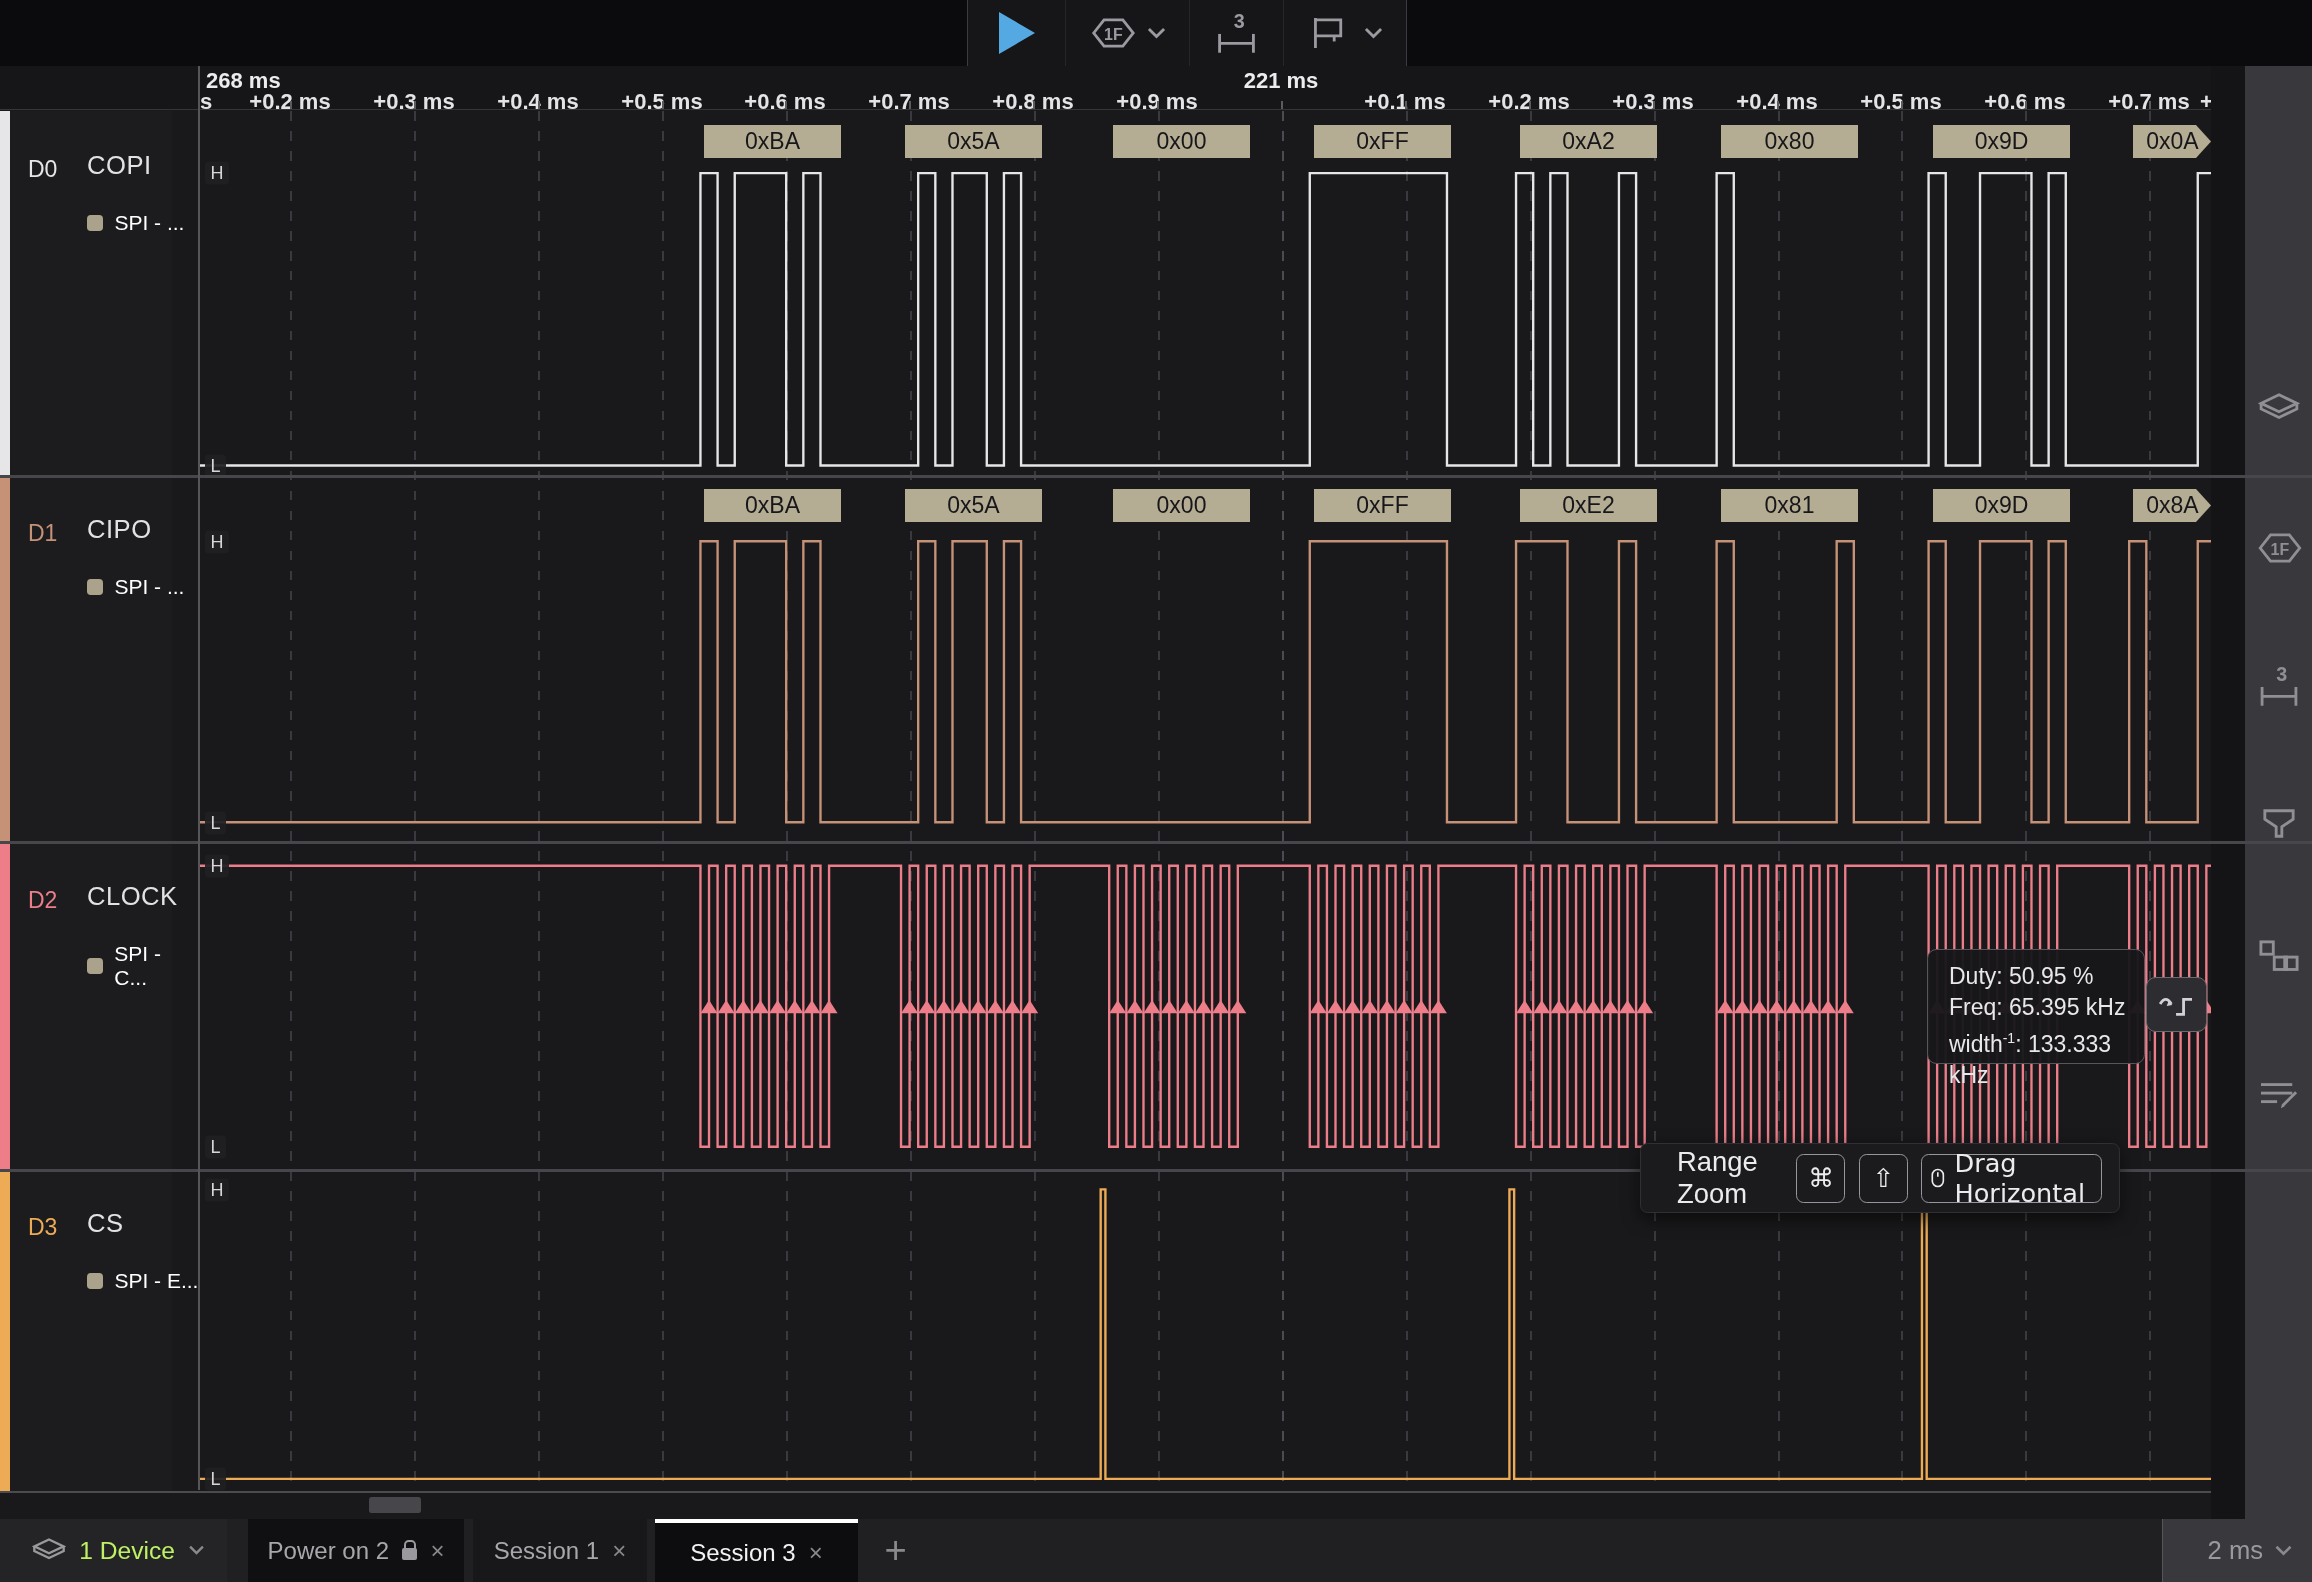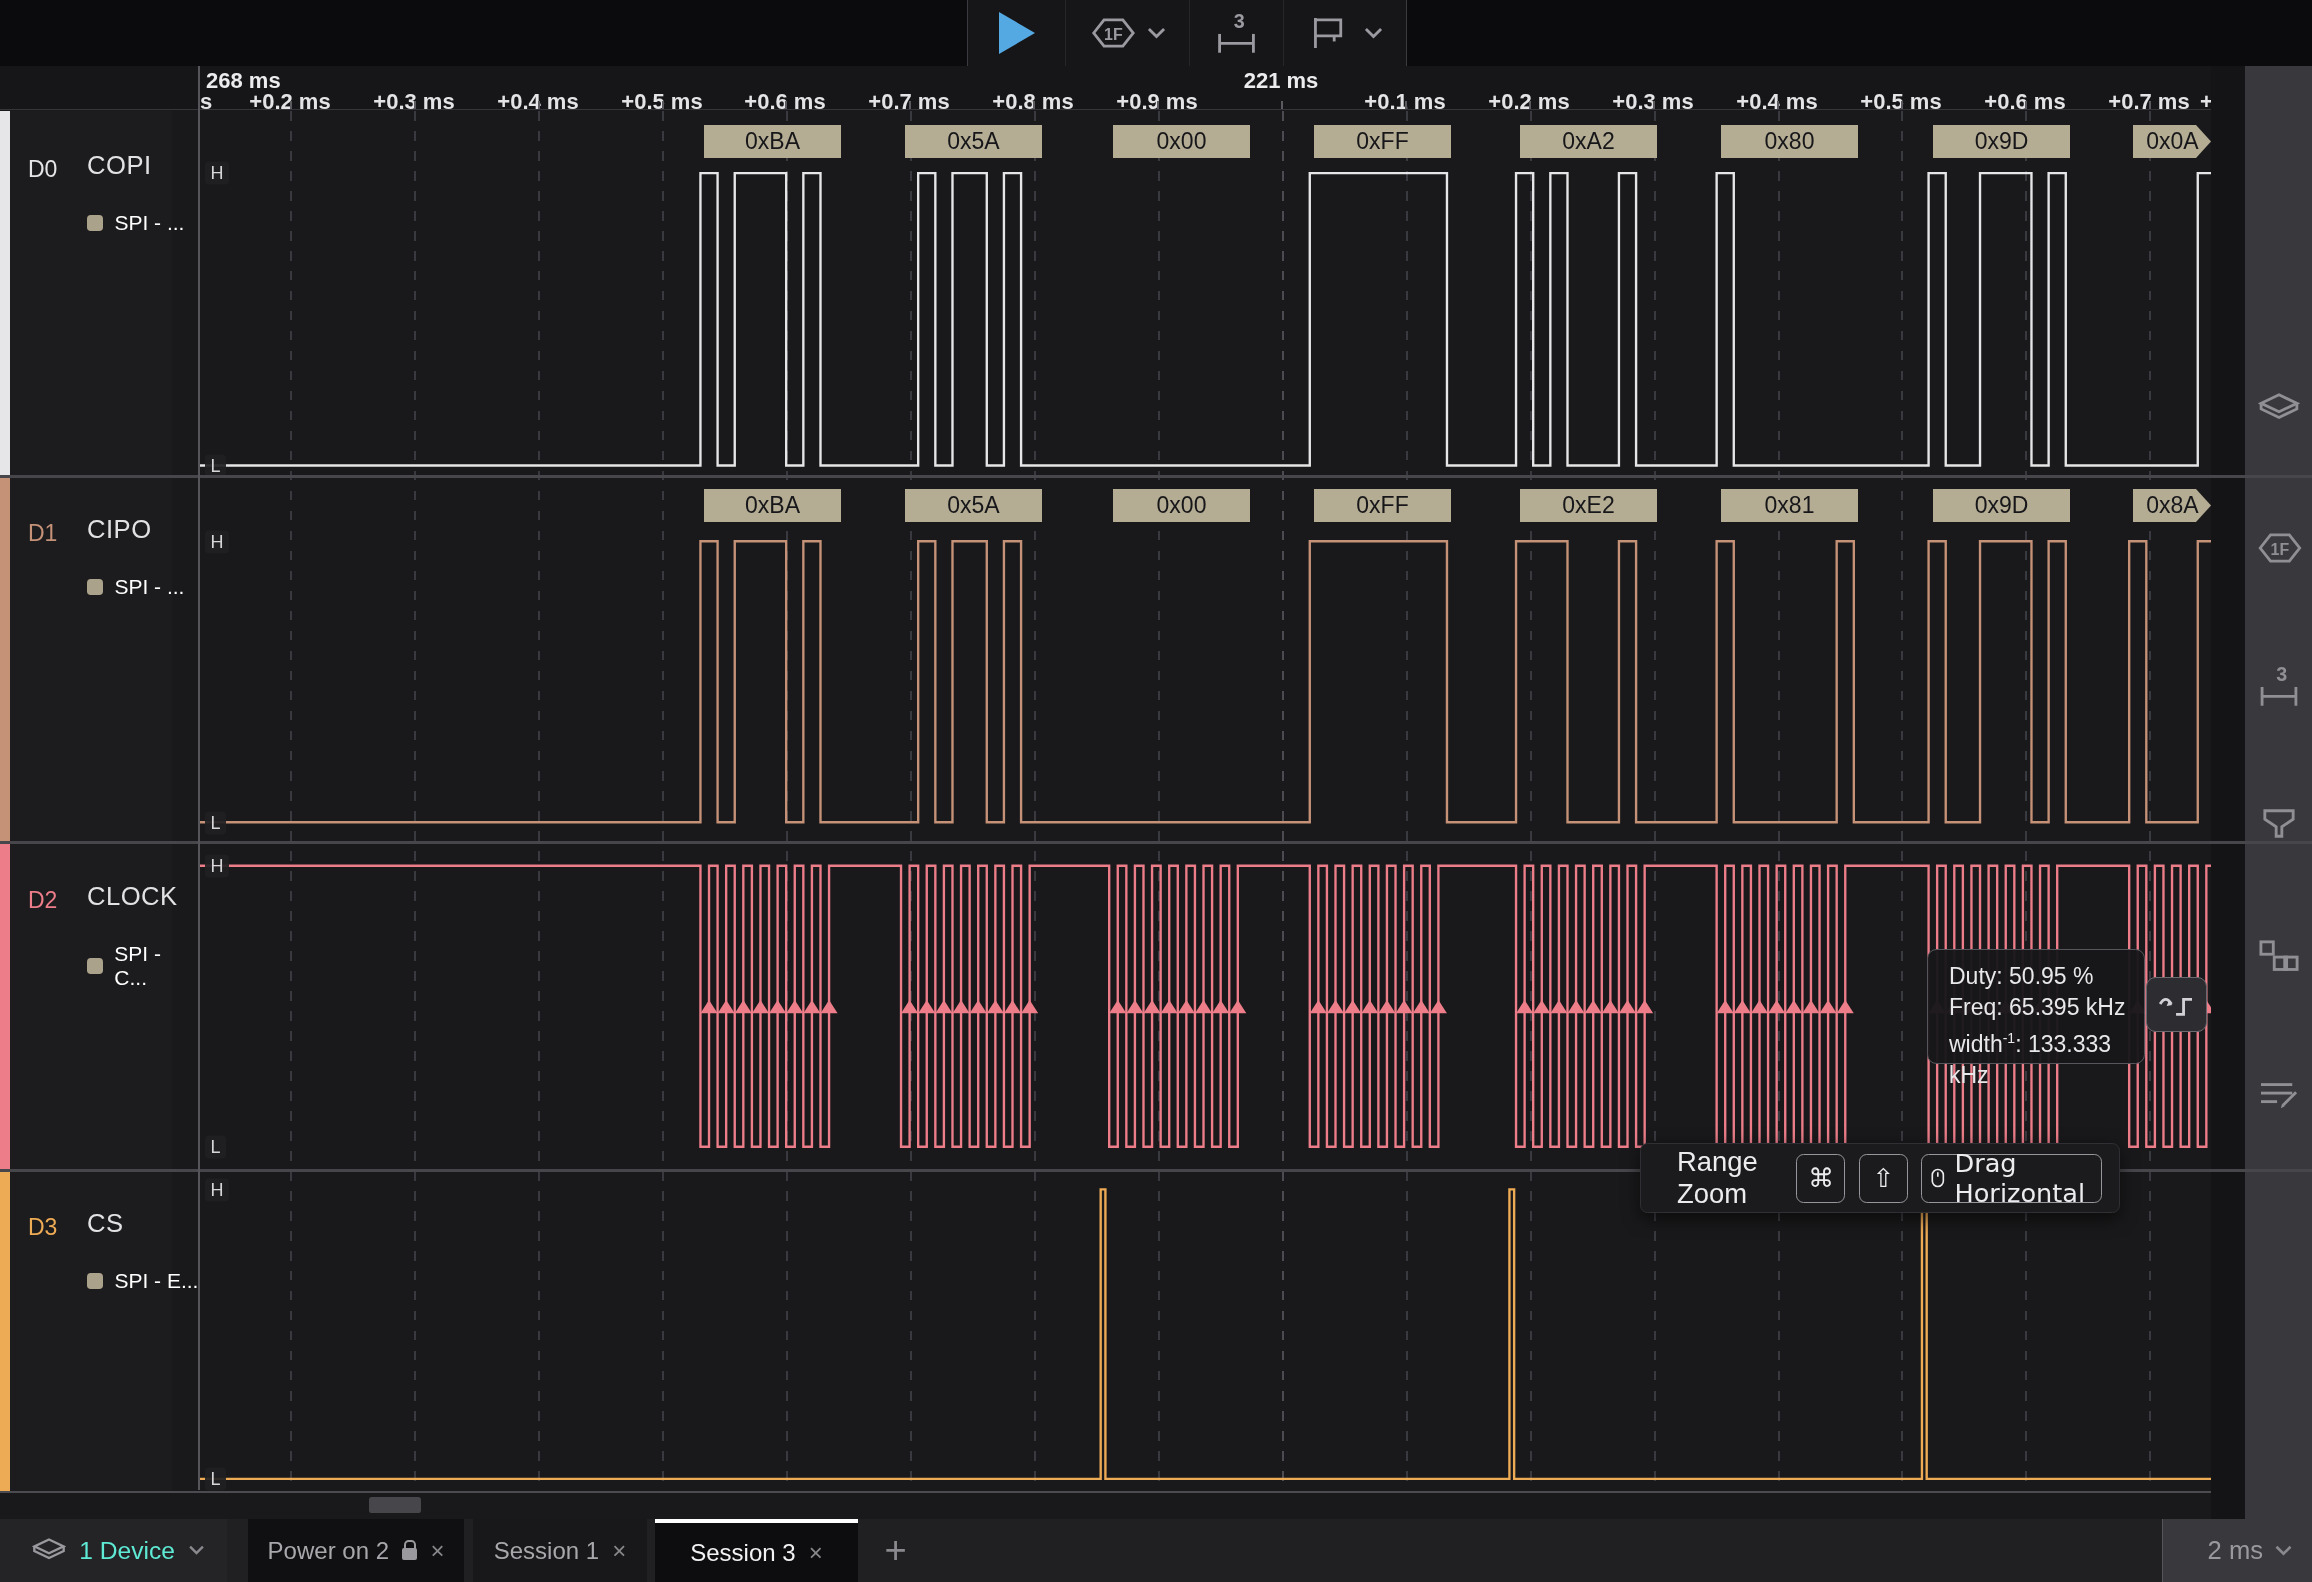--- a/index.html
+++ b/index.html
@@ -82,21 +82,21 @@
   .side-ico svg text { fill:#8f8f94; stroke:none; font-weight:bold; }
 
   
   .hscroll-thumb { position:absolute; left:369px; top:1497px; width:52px; height:16px;
                    background:#47474b; border-radius:2.8px; z-index:8; cursor:pointer; }
 
   
   .tabbar { position:absolute; left:0; top:1519px; width:2313px; height:63px; background:#202023; }
   .device-sec { position:absolute; left:0; top:0; width:227px; height:63px; background:#242427;
                 display:flex; align-items:center; gap:13.2px; padding-left:32px; cursor:pointer; }
-  .device-sec .dv-txt { color:#5eead4; font-size:24.6px; }
+  .device-sec .dv-txt { color:#bef264; font-size:24.6px; }
   .tab { position:absolute; top:0; height:63px; display:flex; align-items:center; justify-content:center;
          gap:13.2px; background:#101012; cursor:pointer; }
   .tab .t-label { color:#a8a8ac; font-size:24px; }
   .tab .t-close { color:#88888c; font-size:24px; }
   .tab.active { background:#0d0d0f; border-top:4.7px solid #fff; }
   .tab.active .t-label { color:#f2f2f4; }
   .add-tab { position:absolute; left:867px; top:0; width:57px; height:63px; background:none; border:none;
              color:#8a8a8e; font-size:38px; cursor:pointer; }
   .lock { position:relative; width:15px; height:12.3px; background:#9a9a9e; border-radius:1.9px; margin-top:6.6px; }
   .lock:before { content:""; position:absolute; left:1.9px; top:-7.6px; width:7.6px; height:7.6px;

